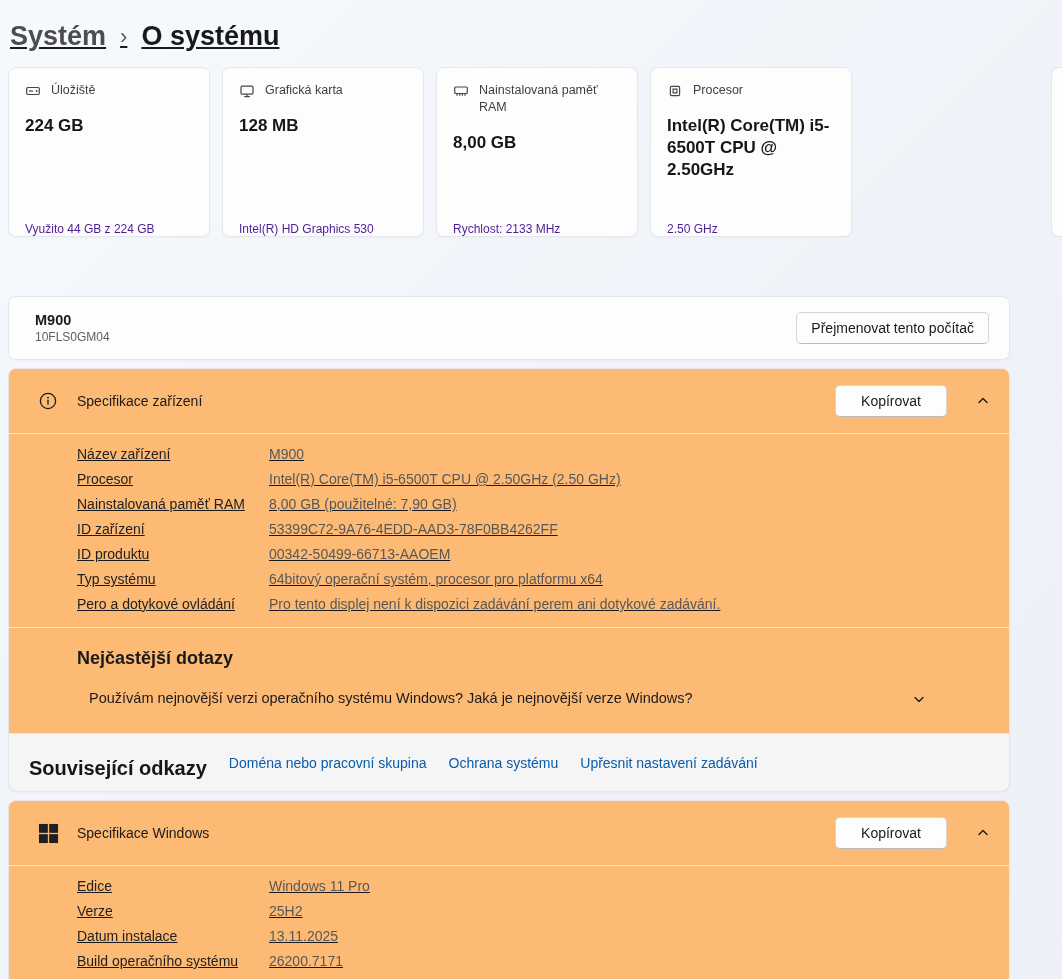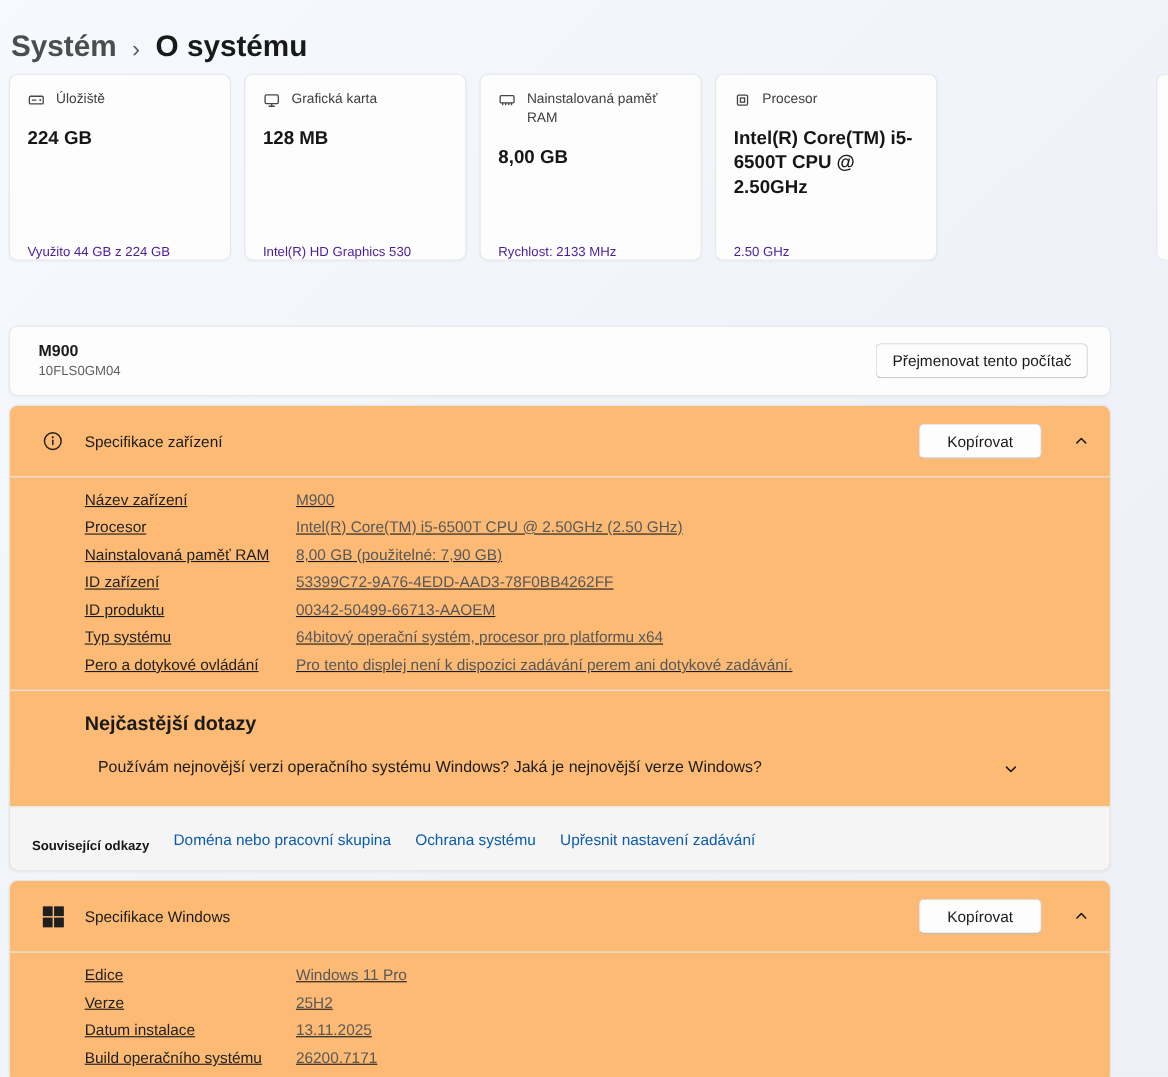--- a/index.html
+++ b/index.html
@@ -6,21 +6,21 @@
   * { box-sizing:border-box; margin:0; padding:0; }
   html,body { width:1062px; height:979px; overflow:hidden; }
   body {
     font-family:"Liberation Sans", sans-serif;
     background:linear-gradient(135deg,#f6f9fd 0%,#eff2f8 60%,#edf0f6 100%);
     color:#1b1b1b; position:relative;
   }
   .page { padding:14px 52px 0 8px; position:relative; }
 
   
-  .breadcrumb { display:flex; align-items:flex-end; height:44px; padding-left:2px; }
+  .breadcrumb { display:flex; align-items:center; height:44px; padding-left:2px;text-decoration:underline; }
   .crumb.parent { font-size:27px; font-weight:600; color:#4d4d4d; cursor:pointer; }
   .crumb-sep { font-size:22px; color:#5c5c5c; margin:2px 14px 0 14px; }
   .crumb.current { font-size:27px; font-weight:600; color:#191919; }
 
   
   .cards-row { display:flex; gap:12px; margin-top:9px;align-items:flex-end; }
   .card {
     width:202px; height:170px; background:#fdfdfe;
     border:1px solid #e6e7ea; border-radius:8px;
     padding:14px 16px 12px 16px; position:relative;
@@ -78,21 +78,21 @@
   .faq-title { font-size:18px; font-weight:600; color:#1a1a1a; }
   .faq-q { margin-top:16px; display:flex; align-items:flex-end; padding-left:12px; cursor:pointer; }
   .faq-q-text { font-size:14.5px; color:#1b1b1b; line-height:26px; }
   .faq-q .chev { margin-left:auto; margin-right:30px; }
 
   .related {
     display:flex; align-items:center; gap:22px;
     height:58px; padding:0 20px; background:#f5f5f6;
     border-top:1px solid #e8e8e8;
   }
-  .related-label { font-size:12px; font-weight:700; color:#161616;margin-top:12px; }
+  .related-label { font-size:20px; font-weight:700; color:#161616;margin-top:12px; }
   .related a, .link { font-size:14px; color:var(--accent); text-decoration:none; cursor:pointer; }
 
   svg { display:block; }
 </style>
 </head>
 <body>
 
 <div class="page">
 
   <header class="breadcrumb">

